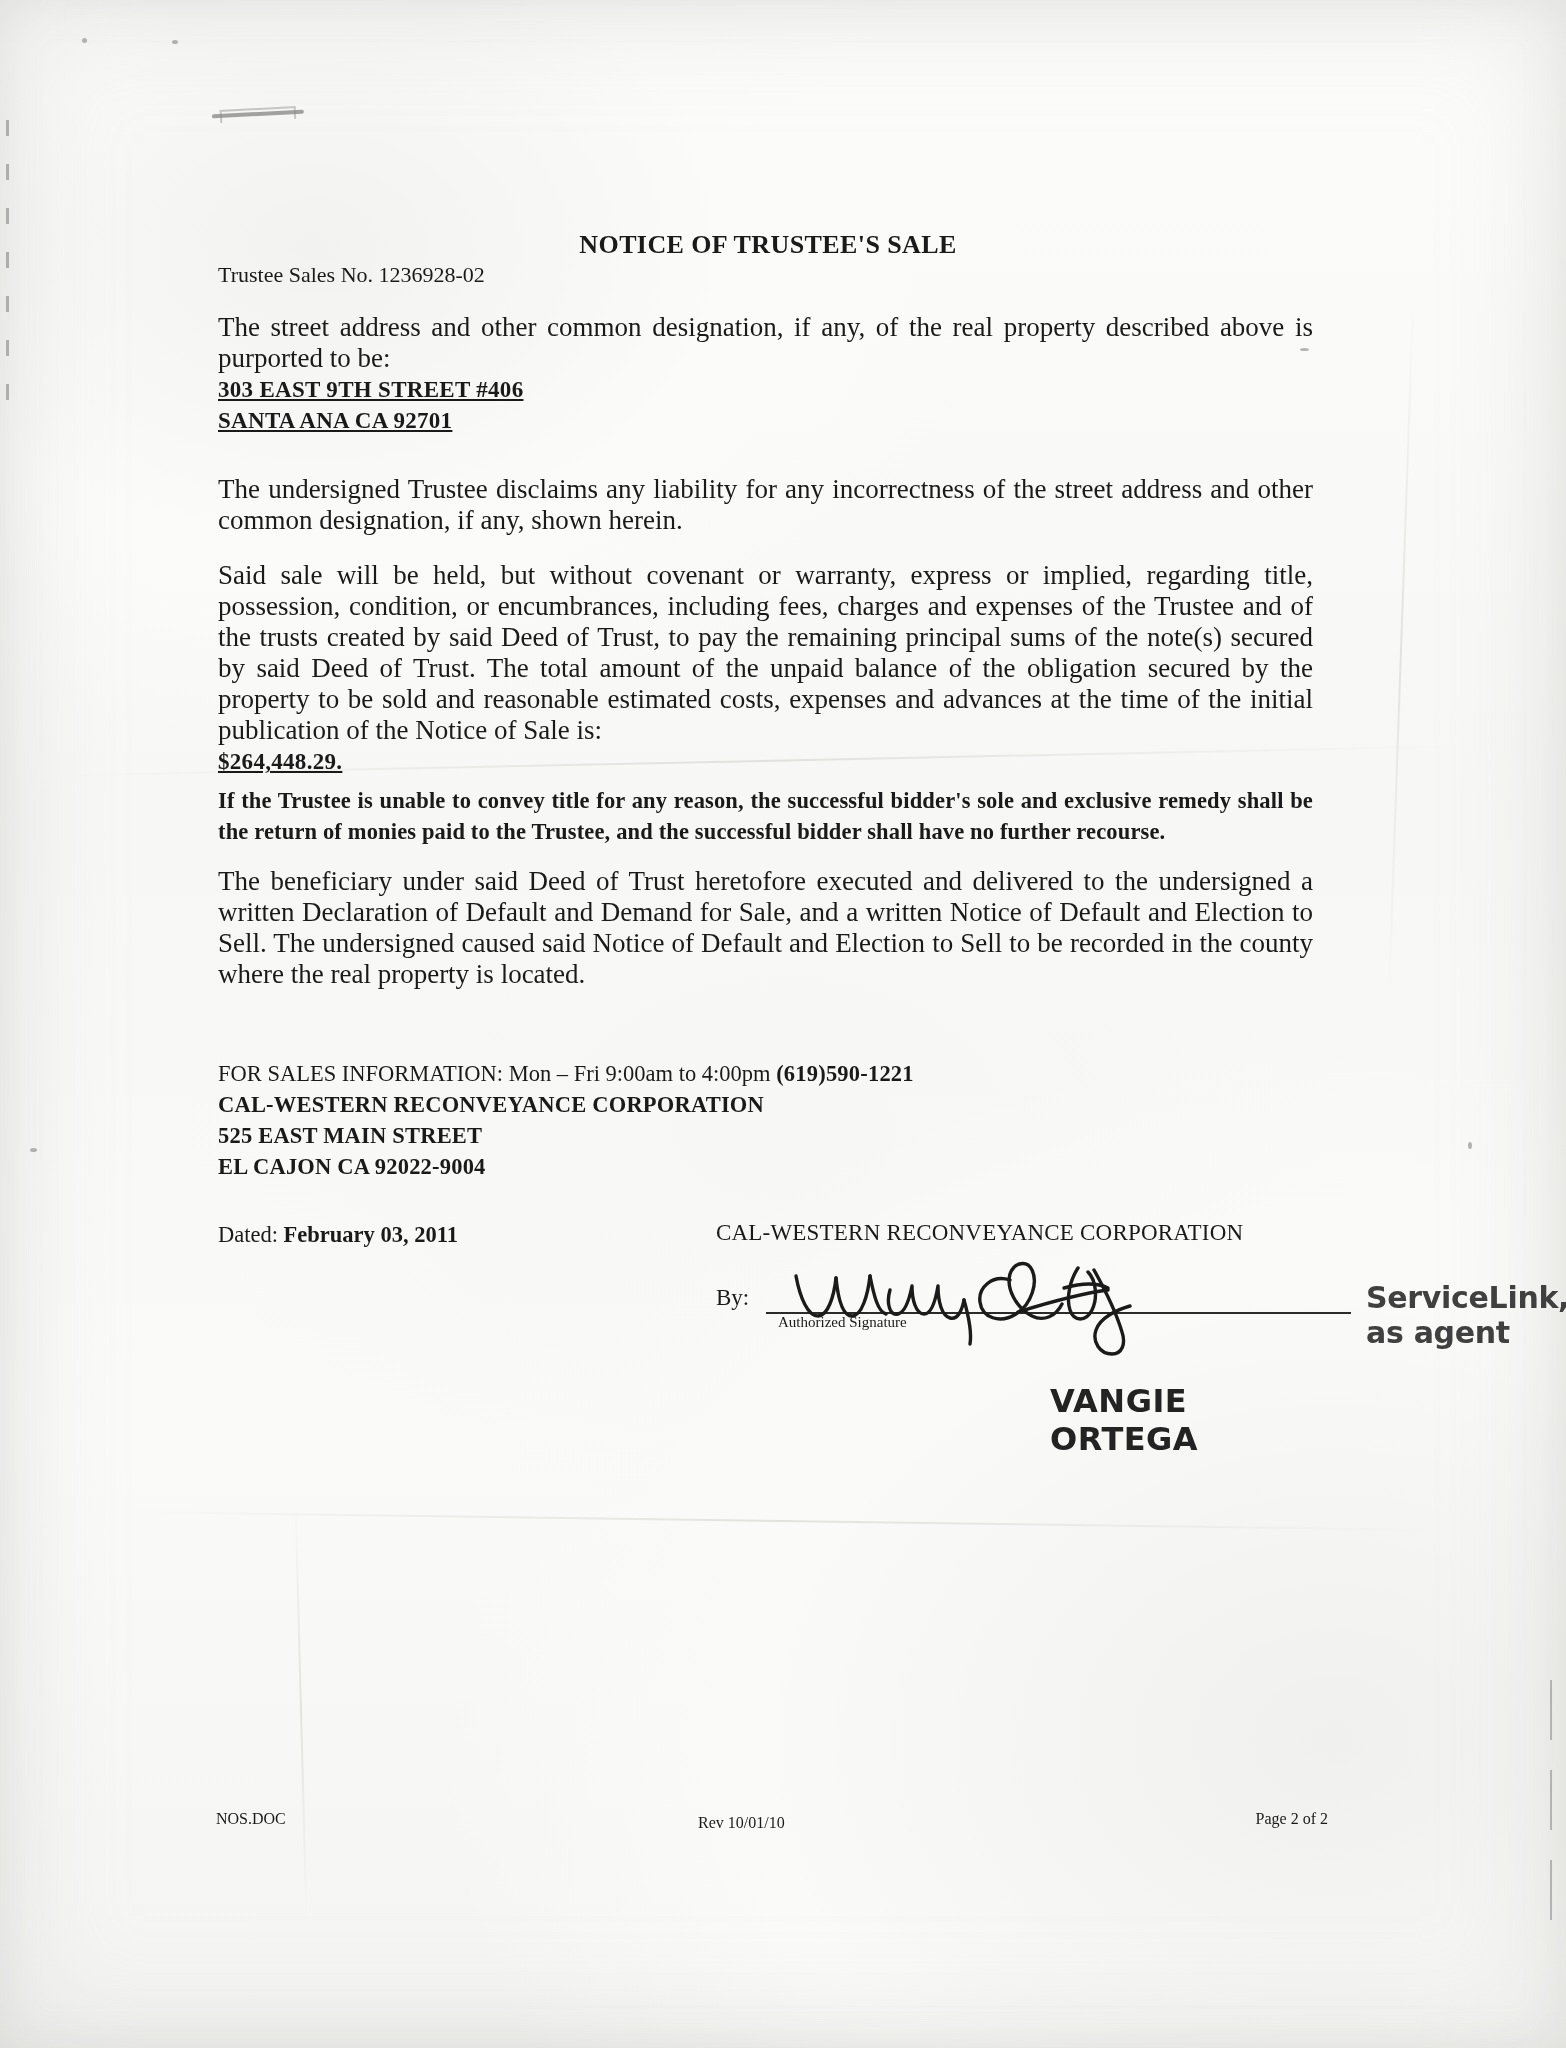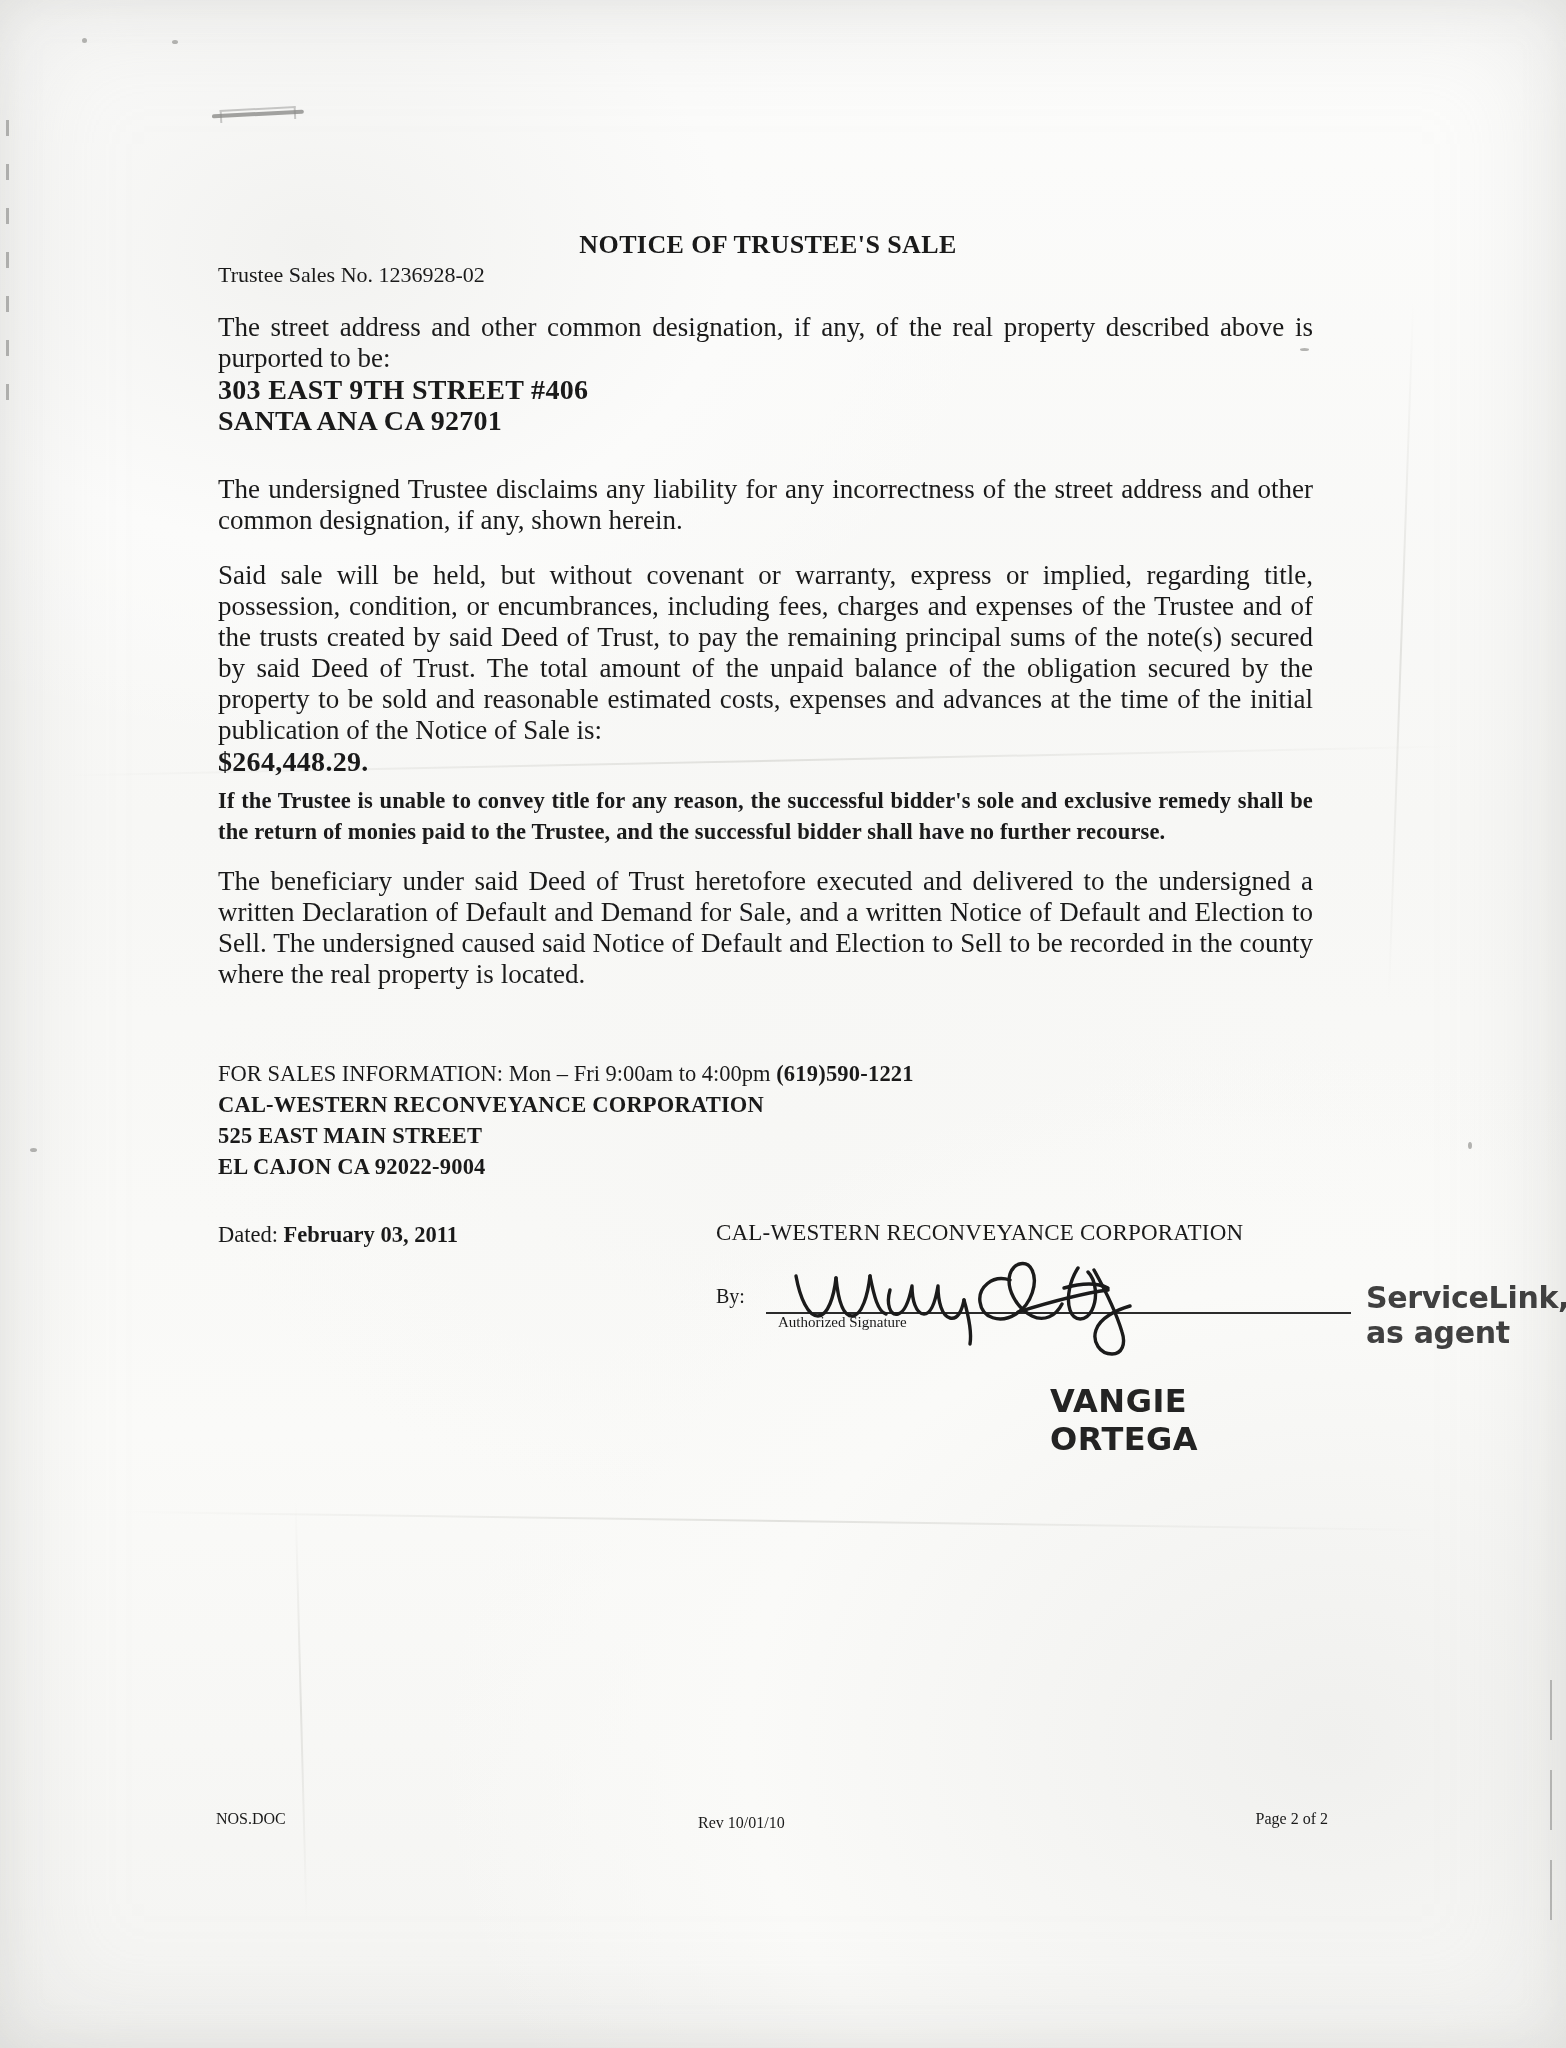--- a/index.html
+++ b/index.html
@@ -130,23 +130,24 @@
     text-align: justify;
     margin: 0;
   }
 
   .b { font-weight: bold; }
 
   .blk { position: absolute; width: 1095px; }
 
   .addr {
     font-weight: bold;
-    font-size: 28px;
+    font-size: 23px;
     line-height: 31px;
     letter-spacing: .3px;
+    text-decoration: underline;
   }
 
   .bold-para {
     font-weight: bold;
     font-size: 22.5px;
     line-height: 31px;
     text-align: justify;
     letter-spacing: .15px;
   }
 
@@ -166,21 +167,21 @@
     position: absolute;
     left: 498px;
     top: 1220px;
     font-size: 23px;
     letter-spacing: .2px;
   }
   .by-line {
     position: absolute;
     left: 498px;
     top: 1285px;
-    font-size: 20px;
+    font-size: 23px;
   }
   .sig-rule {
     position: absolute;
     left: 548px;
     top: 1312px;
     width: 585px;
     height: 2px;
     background: #2b2b2b;
   }
   .auth-label {

